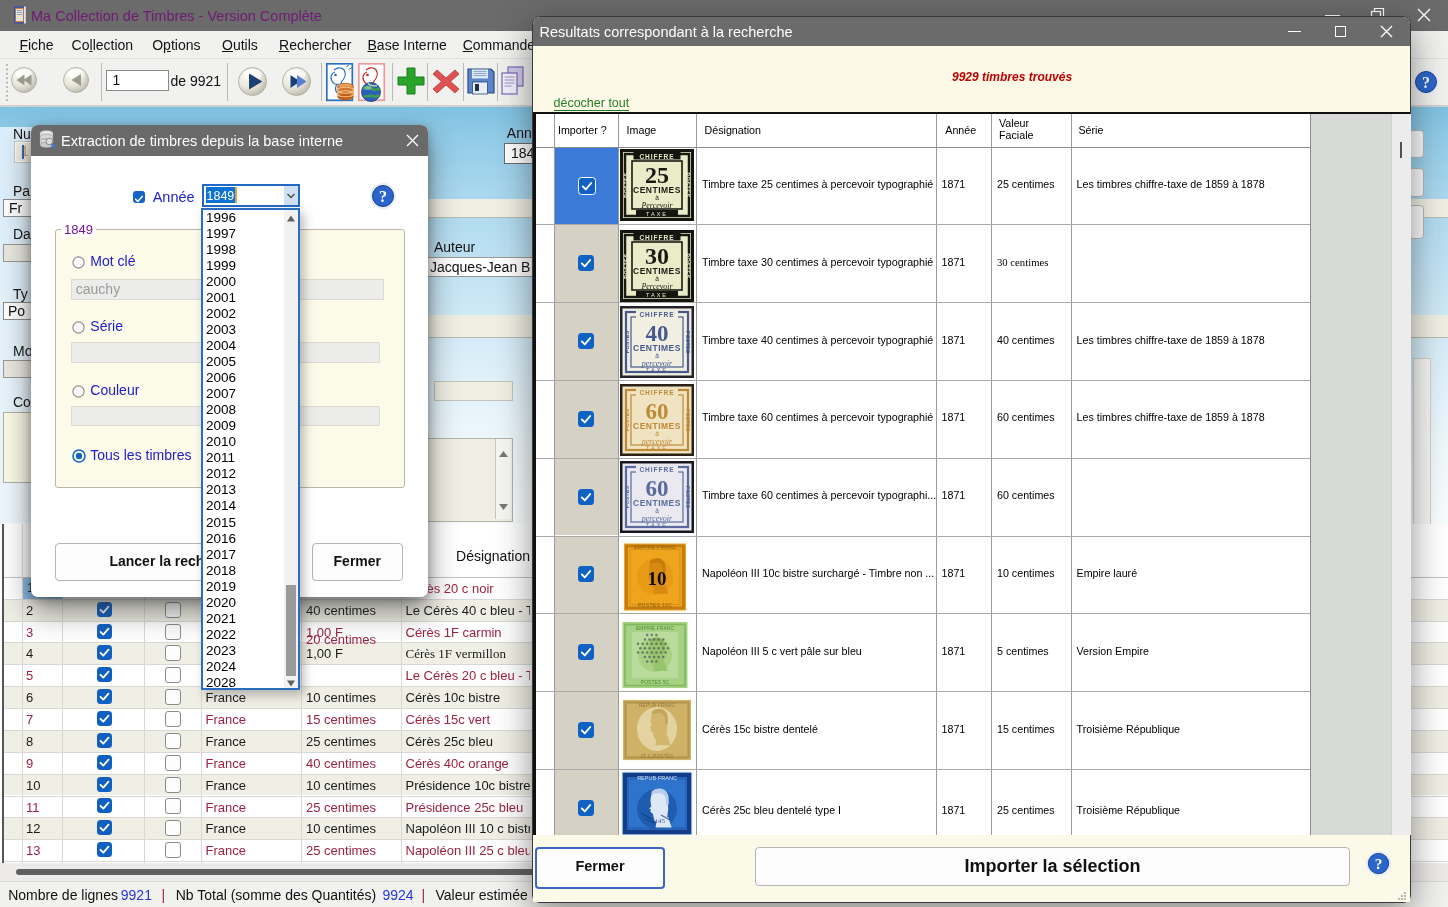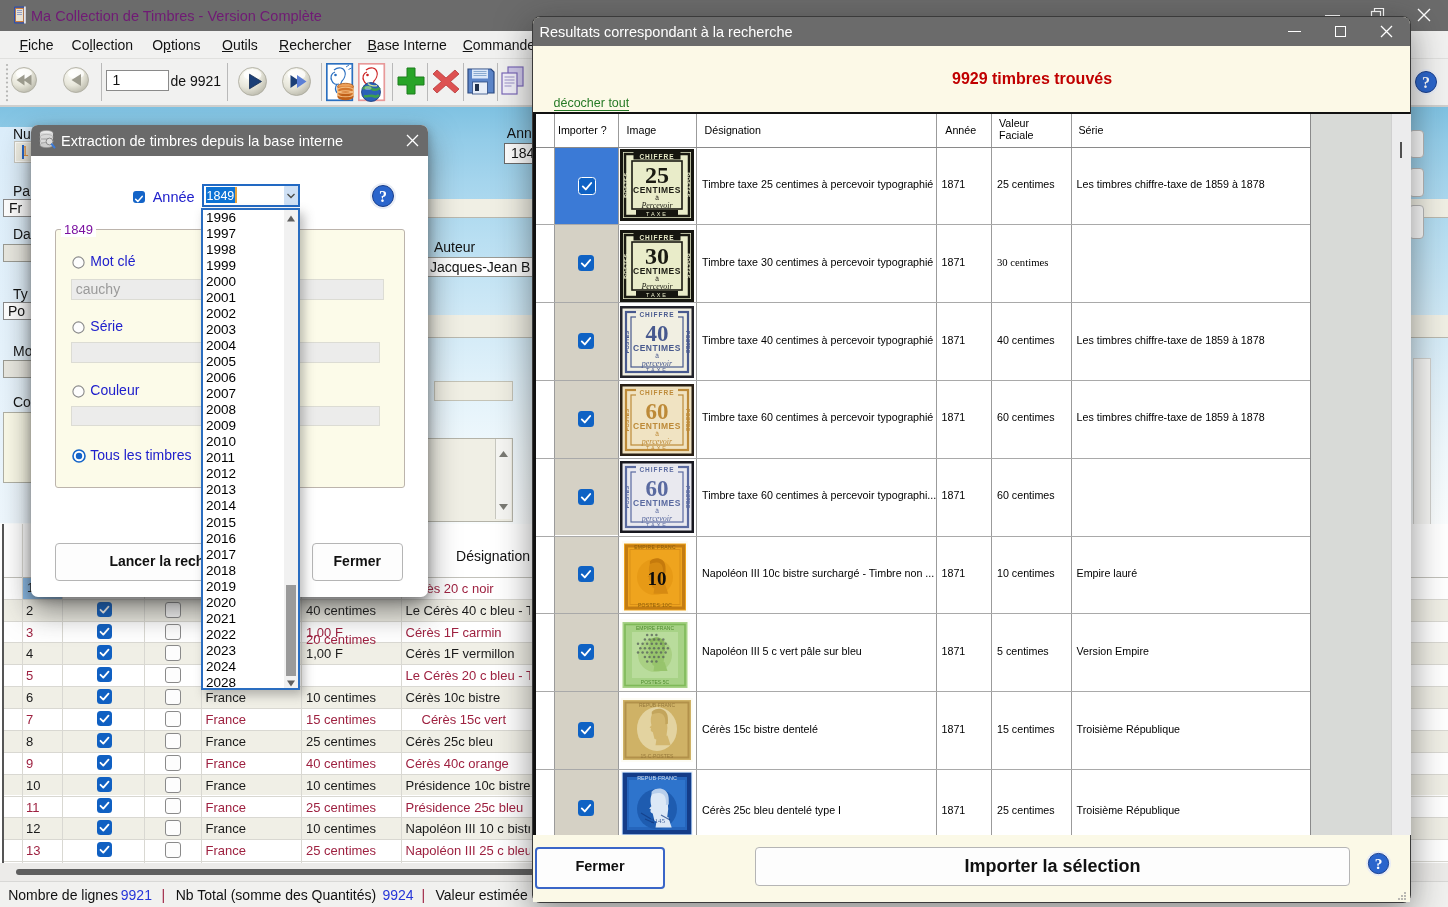--- a/index.html
+++ b/index.html
@@ -261,21 +261,21 @@
 <div class="cell red" style="left:405.5px;top:625px;width:124px;overflow:hidden;">Cérès 1F carmin</div>
 <div class="num blk" style="left:26px;top:646px;">4</div>
 <div class="cbx" style="left:97px;top:645px;">
     <svg width="15" height="15" viewBox="0 0 15 15">
       <path d="M3.5 7.8l2.8 2.8 5.2-6" stroke="#fff" stroke-width="1.8" fill="none" stroke-linecap="round" stroke-linejoin="round"></path>
     </svg>
   </div>
 <div class="ucbx" style="left:165px;top:645px;"></div>
 <div class="cell blk" style="left:205.5px;top:646px;">France</div>
 <div class="cell blk" style="left:306px;top:646px;">1,00 F</div>
-<div class="cell blk" style="left:405.5px;top:646px;width:124px;overflow:hidden;">Cérès 1F vermillon</div>
+<div class="cell blk" style="left:405.5px;top:646px;width:124px;overflow:hidden;font-family:Liberation Serif, serif;">Cérès 1F vermillon</div>
 <div class="num red" style="left:26px;top:668px;">5</div>
 <div class="cbx" style="left:97px;top:667px;">
     <svg width="15" height="15" viewBox="0 0 15 15">
       <path d="M3.5 7.8l2.8 2.8 5.2-6" stroke="#fff" stroke-width="1.8" fill="none" stroke-linecap="round" stroke-linejoin="round"></path>
     </svg>
   </div>
 <div class="ucbx" style="left:165px;top:667px;"></div>
 <div class="cell red" style="left:205.5px;top:668px;">France</div>
 <div class="cell red" style="left:306px;top:632px;">20 centimes</div>
 <div class="cell red" style="left:405.5px;top:668px;width:124px;overflow:hidden;">Le Cérès 20 c bleu - Tim</div>
@@ -291,21 +291,21 @@
 <div class="cell blk" style="left:405.5px;top:690px;width:124px;overflow:hidden;">Cérès 10c bistre</div>
 <div class="num red" style="left:26px;top:712px;">7</div>
 <div class="cbx" style="left:97px;top:711px;">
     <svg width="15" height="15" viewBox="0 0 15 15">
       <path d="M3.5 7.8l2.8 2.8 5.2-6" stroke="#fff" stroke-width="1.8" fill="none" stroke-linecap="round" stroke-linejoin="round"></path>
     </svg>
   </div>
 <div class="ucbx" style="left:165px;top:711px;"></div>
 <div class="cell red" style="left:205.5px;top:712px;">France</div>
 <div class="cell red" style="left:306px;top:712px;">15 centimes</div>
-<div class="cell red" style="left:405.5px;top:712px;width:124px;overflow:hidden;margin-left:16px;">Cérès 15c vert</div>
+<div class="cell red" style="left:405.5px;top:712px;width:124px;overflow:hidden;">Cérès 15c vert</div>
 <div class="num blk" style="left:26px;top:734px;">8</div>
 <div class="cbx" style="left:97px;top:733px;">
     <svg width="15" height="15" viewBox="0 0 15 15">
       <path d="M3.5 7.8l2.8 2.8 5.2-6" stroke="#fff" stroke-width="1.8" fill="none" stroke-linecap="round" stroke-linejoin="round"></path>
     </svg>
   </div>
 <div class="ucbx" style="left:165px;top:733px;"></div>
 <div class="cell blk" style="left:205.5px;top:734px;">France</div>
 <div class="cell blk" style="left:306px;top:734px;">25 centimes</div>
 <div class="cell blk" style="left:405.5px;top:734px;width:124px;overflow:hidden;">Cérès 25c bleu</div>
@@ -472,21 +472,21 @@
 <div class="abs" style="left:532px;top:16px;width:879px;height:887px;background:#fcf9e7;
 border:1px solid #3a3a3a;border-radius:8px;box-sizing:border-box;overflow:hidden;
 box-shadow:0 10px 35px rgba(30,30,30,0.5);"></div>
 <div class="abs" style="left:533px;top:17px;width:877px;height:28.5px;background:#6b6b6b;border-radius:7px 7px 0 0;"></div>
 <div class="abs" style="left:539.5px;top:23.5px;font-size:14.5px;color:#fff;">Resultats correspondant à la recherche</div>
 <div class="abs" style="left:1288px;top:30.5px;width:13px;height:1.5px;background:#fff;"></div>
 <div class="abs" style="left:1335px;top:26px;width:9px;height:9px;border:1.2px solid #fff;"></div>
 <svg class="abs" style="left:1380px;top:25px;" width="13" height="13" viewBox="0 0 13 13">
 <path d="M1 1l11 11M12 1L1 12" stroke="#fff" stroke-width="1.3"></path>
   </svg>
-<div class="abs" style="left:952px;top:70px;font-size:16px;font-weight:bold;color:#c00000;">9929 timbres trouvés</div>
+<div class="abs" style="left:952px;top:70px;font-size:12px;font-weight:bold;color:#c00000;font-style:italic;">9929 timbres trouvés</div>
 <div class="abs" style="left:553.5px;top:95.5px;font-size:12.5px;color:#267a26;border-bottom:1px solid #267a26;padding-bottom:0px;">décocher tout</div>
 <div class="abs" style="left:533px;top:111.5px;width:877px;height:2px;background:#111;"></div>
 <div class="abs" style="left:535.5px;top:113.5px;width:774.5px;height:721.5px;background:#fff;"></div>
 <div class="abs" style="left:533px;top:113.5px;width:2.5px;height:721.5px;background:#111;"></div>
 <div class="abs" style="left:1311px;top:113.5px;width:79.5px;height:721.5px;background:#d8dad7;"></div>
 <div class="abs" style="left:1390.5px;top:113.5px;width:19.5px;height:721.5px;background:#ececed;border-left:1px solid #d0d0d0;"></div>
 <div class="abs" style="left:1399.5px;top:141.7px;width:2.5px;height:16px;background:#505050;"></div>
 <div class="imp-cell" style="top:146.5px;height:77.8px;background:#3b7ad6;"></div>
 <div class="imp-cell" style="top:224.3px;height:77.8px;background:#d5d1c5;"></div>
 <div class="imp-cell" style="top:302.1px;height:77.8px;background:#d5d1c5;"></div>

